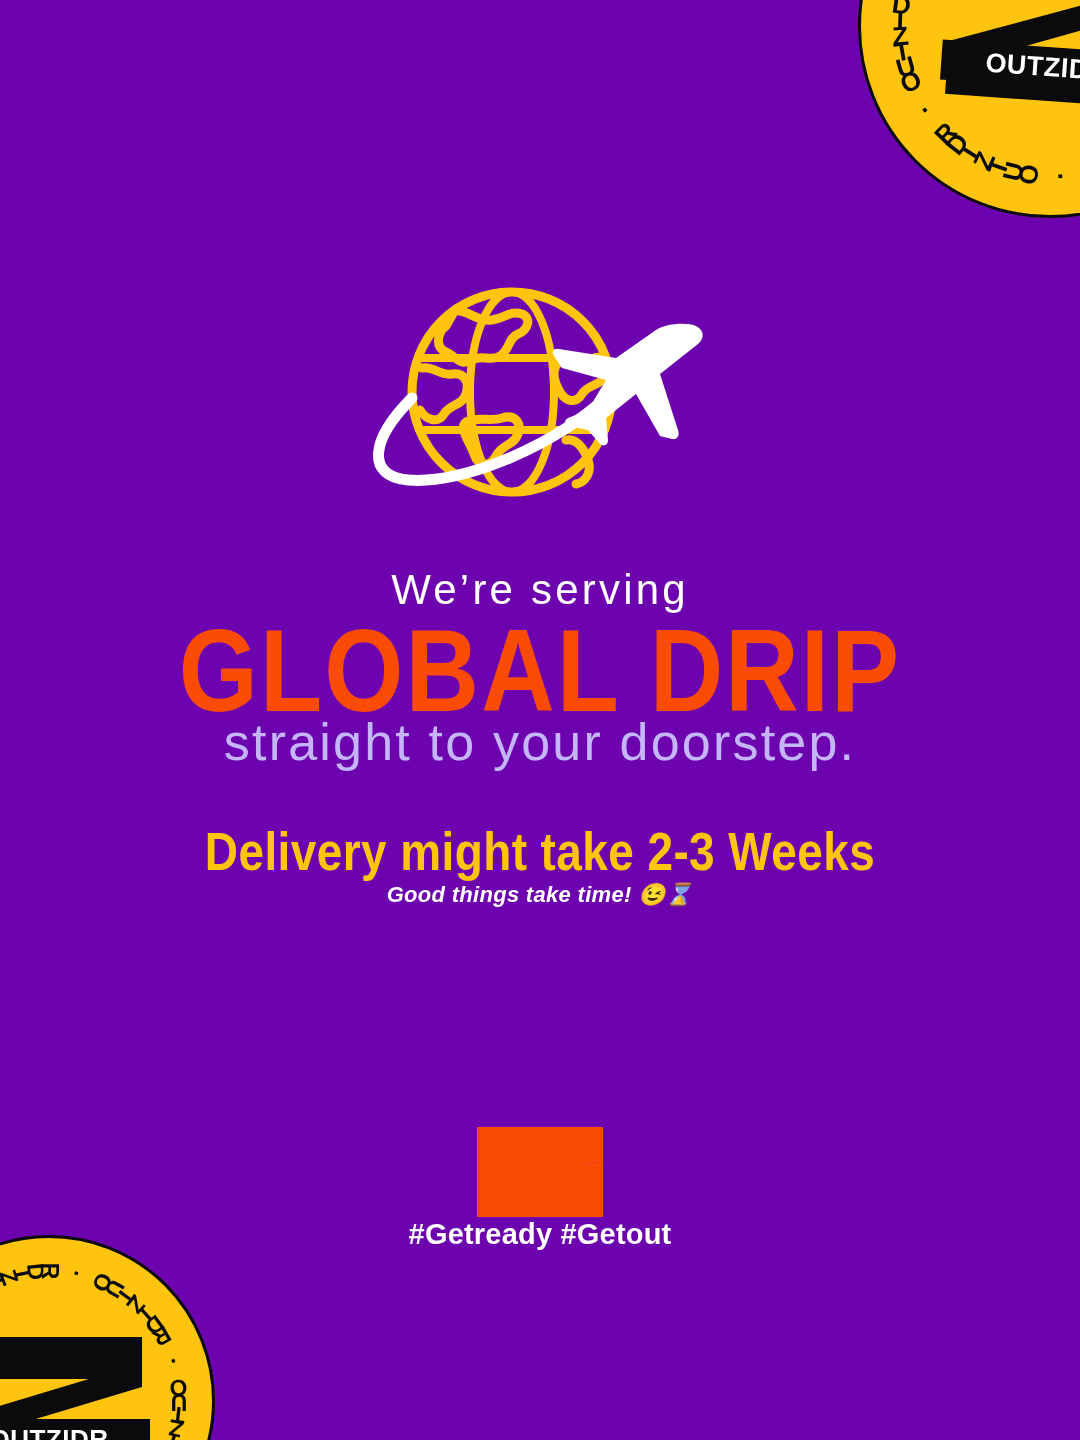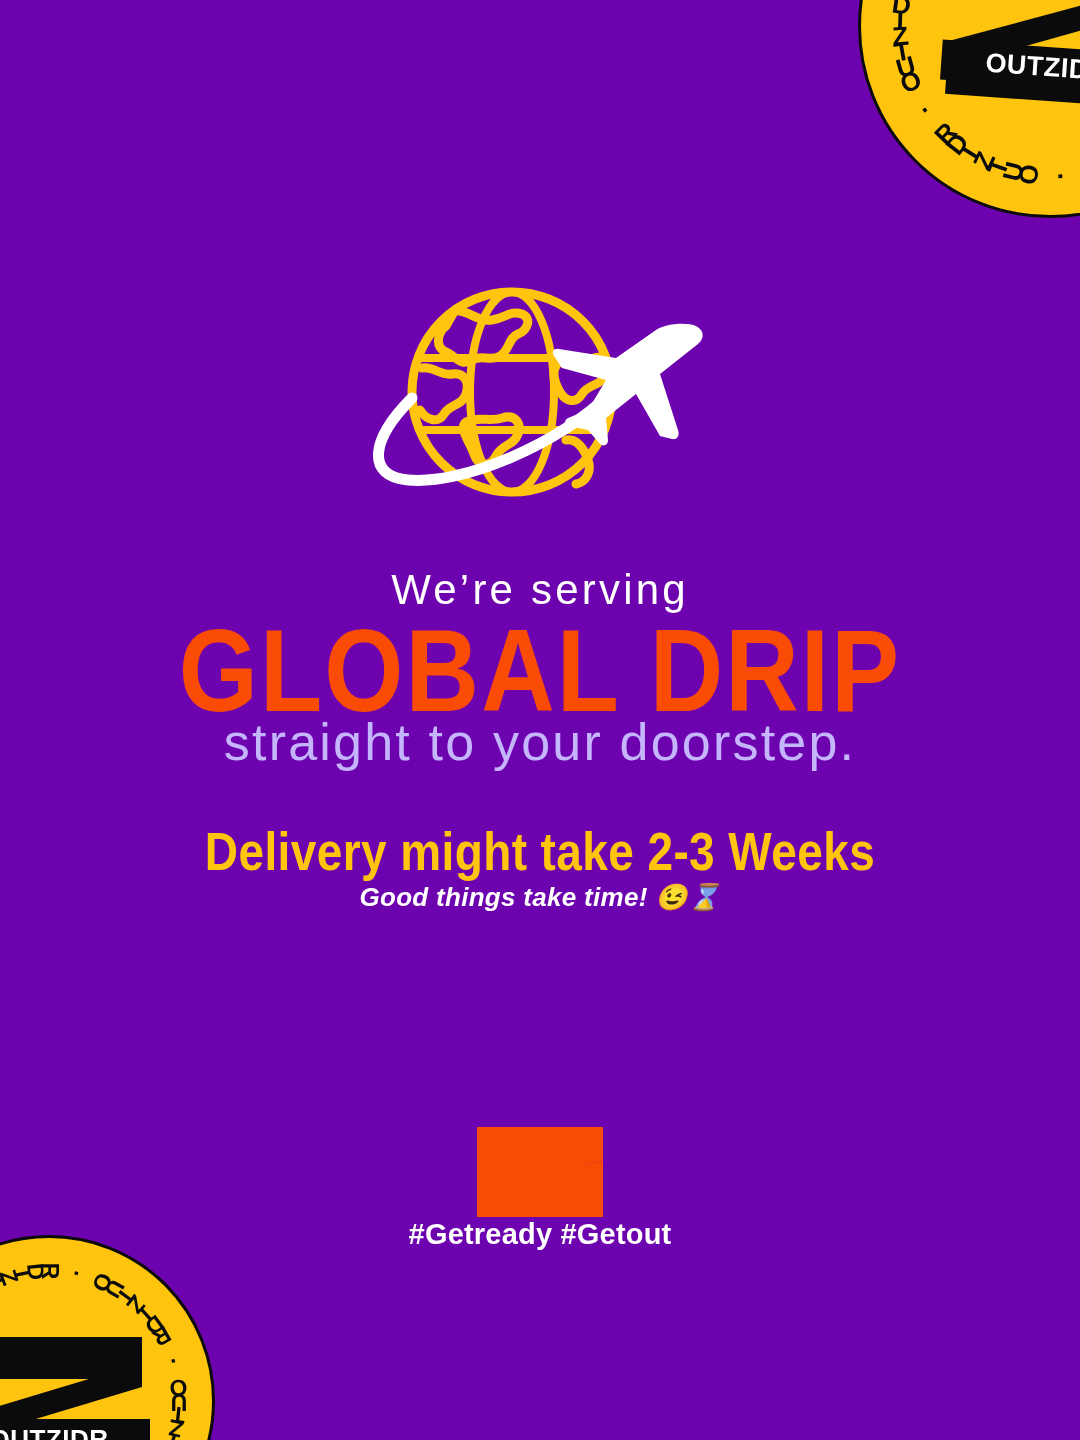--- a/index.html
+++ b/index.html
@@ -59,21 +59,21 @@
     top:714px; color:#c4b5fd; font-size:52px; font-weight:400;
     letter-spacing:2.2px; line-height:1.1;text-align:center;
   }
   #line-delivery {
     top:822px; color:#FFC40D; font-weight:700; font-size:46px;
     letter-spacing:.4px; line-height:1.1;
     transform:scaleY(1.16); transform-origin:center top;
   }
   #line-goodthings {
     top:882px; color:#ffffff; font-weight:700; font-style:italic;
-    font-size:26px; letter-spacing:.3px; line-height:1.2;
+    font-size:22px; letter-spacing:.3px; line-height:1.2;
   }
 
   
   #footer-logo { position:absolute; left:50%; top:1127px;
                  transform:translateX(-50%); width:126px; height:90px; }
   #footer-hashtags {
     top:1218px; color:#ffffff; font-weight:700; font-size:29px;
     letter-spacing:.2px;
   }
 </style>

